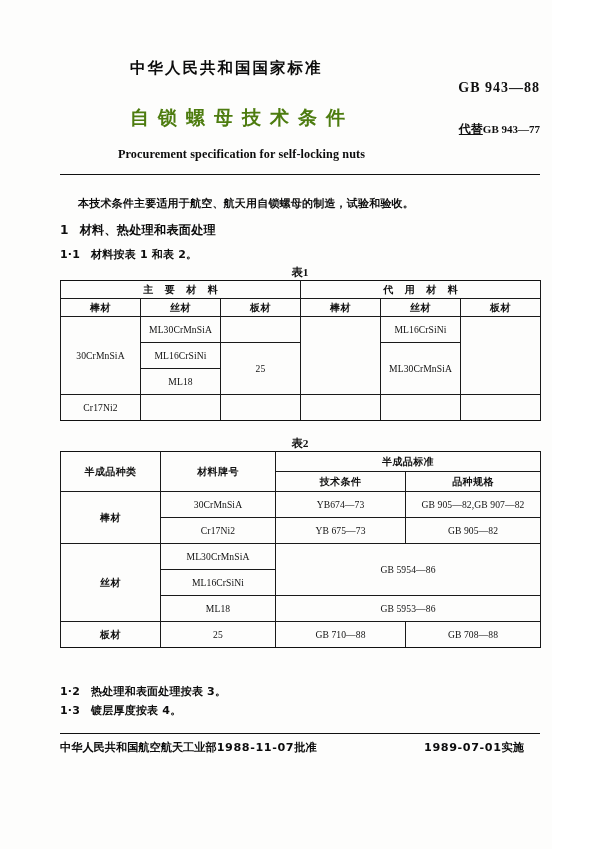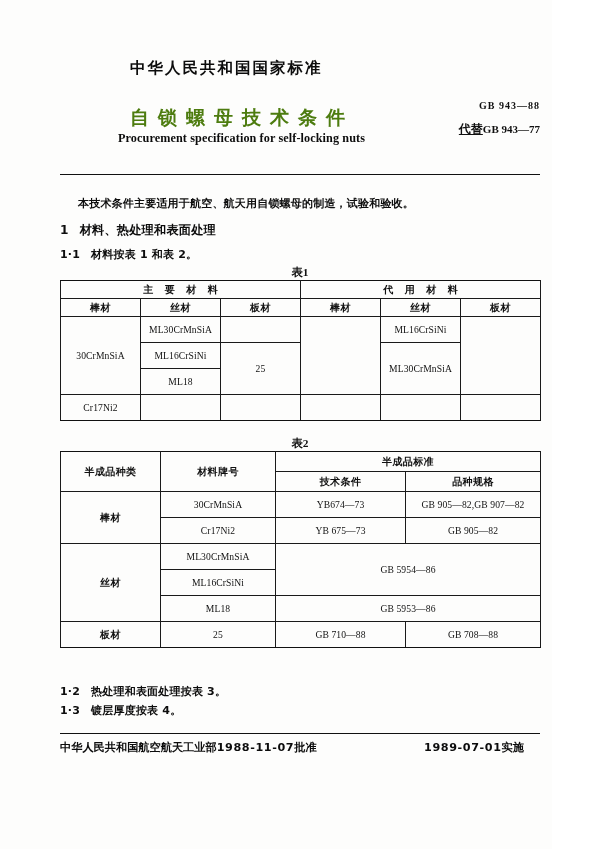--- a/index.html
+++ b/index.html
@@ -46,33 +46,33 @@
     letter-spacing: 9px;
     color: #4d7c0f;
     padding-left: 70px;
     margin-top: 26px;
   }
   .hdr-entitle {
     font-family: "Liberation Serif", serif;
     font-weight: bold;
     font-size: 12.2px;
     color: #0c0c0c;
+    margin-top: 16px;
     padding-left: 58px;
     letter-spacing: 0.1px;
   }
   .hdr-code {
     position: absolute;
     right: 0;
     top: 22px;
     font-family: "Liberation Serif", serif;
     font-weight: bold;
-    font-size: 10px;
+    font-size: 14px;
     letter-spacing: 1px;
     white-space: nowrap;
-    margin-top: 20px;
   }
   .hdr-replaces {
     position: absolute;
     right: 0;
     top: 63px;
     font-size: 11px;
     white-space: nowrap;
   }
   .hdr-replaces .cn {
     font-family: "DejaVu Sans", sans-serif;

